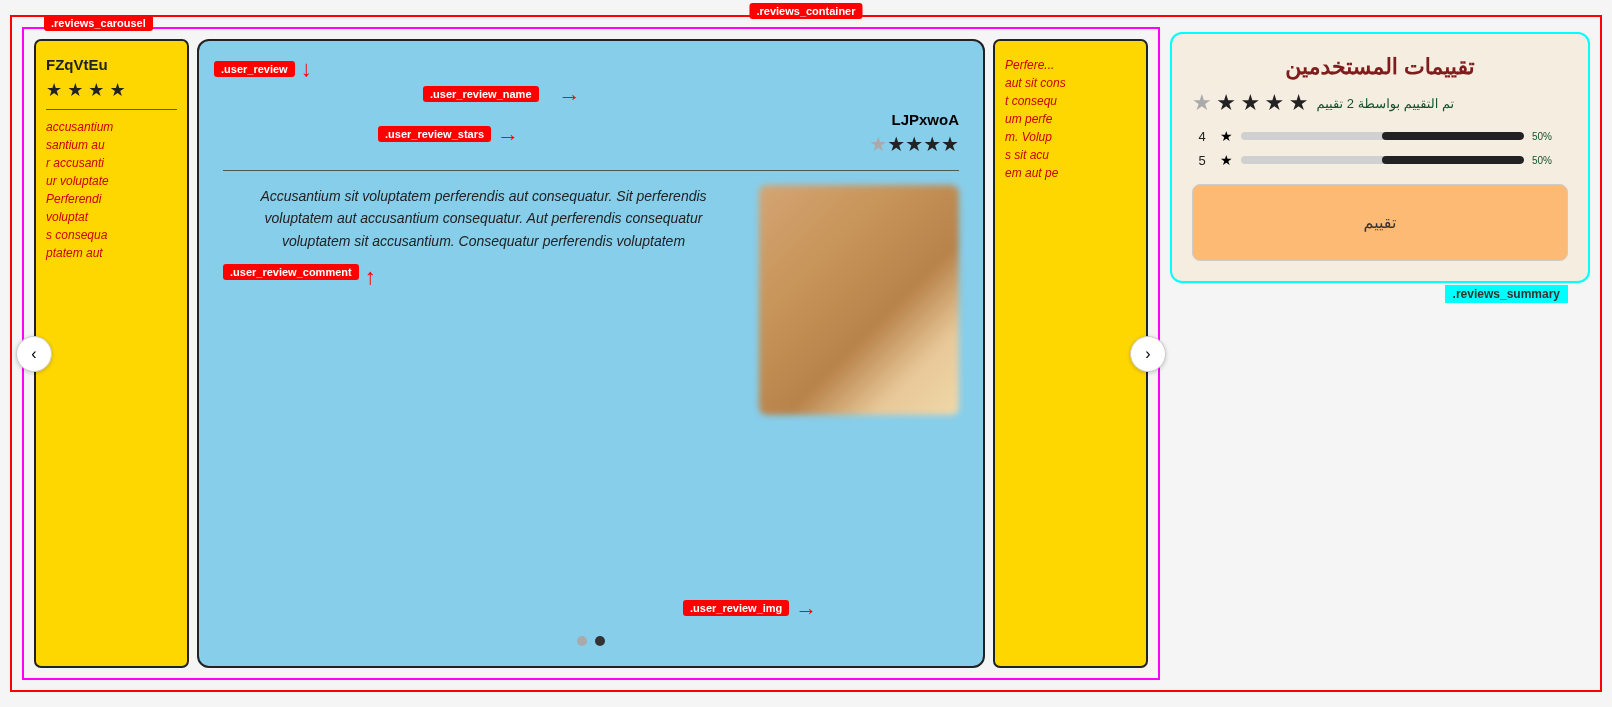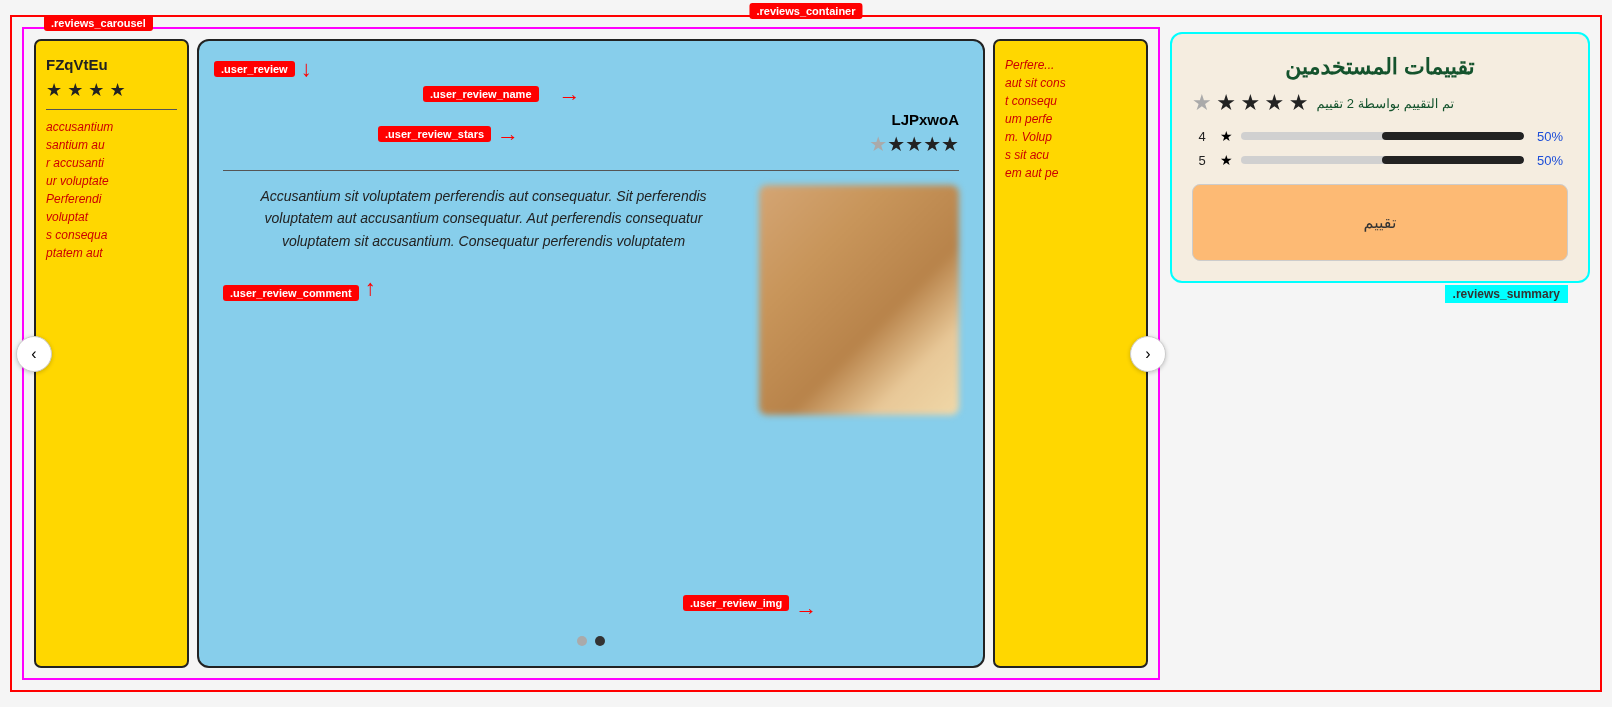--- a/index.html
+++ b/index.html
@@ -223,21 +223,21 @@
       color: #333;
       font-size: 12px;
       font-weight: bold;
       padding: 2px 8px;
     }
 
     .summary-title {
       text-align: center;
       font-size: 22px;
       font-weight: bold;
-      color: #14532d;
+      color: #7f1d1d;
       margin-bottom: 10px;
       direction: rtl;
     }
 
     .summary-overall {
       display: flex;
       justify-content: flex-end;
       align-items: center;
       gap: 8px;
       margin-bottom: 4px;
@@ -256,24 +256,24 @@
 
     .bar-row {
       display: flex;
       align-items: center;
       gap: 8px;
       margin-bottom: 8px;
       direction: rtl;
     }
 
     .bar-percent {
-      font-size: 13px;
-      color: #1d4ed8;
+      font-size: 10px;
+      color: #14532d;
       width: 36px;
-      text-align: center;
+      text-align: left;
     }
 
     .bar-track {
       flex: 1;
       height: 8px;
       background: #d0d0d0;
       border-radius: 4px;
       overflow: hidden;
     }
 
@@ -380,33 +380,33 @@
               <span style="color:#222;font-size:20px;">★</span>
               <span style="color:#222;font-size:20px;">★</span>
               <span style="color:#222;font-size:20px;">★</span>
               <span style="color:#222;font-size:20px;">★</span>
             </div>
           </div>
 
           <hr class="review-divider">
 
           <div style="display:flex;gap:15px;flex:1;position:relative;">
-            <div style="flex:1;display:flex;flex-direction:column;gap:13px;">
+            <div style="flex:1;display:flex;flex-direction:column;gap:2px;">
               <p class="review-text">Accusantium sit voluptatem perferendis aut consequatur. Sit perferendis voluptatem aut accusantium consequatur. Aut perferendis consequatur voluptatem sit accusantium. Consequatur perferendis voluptatem</p>
 
-              <div style="display:flex;align-items:flex-end;gap:6px;margin-top:10px;">
+              <div style="display:flex;align-items:flex-start;gap:6px;margin-top:10px;">
                 <span class="annotation-label" style="position:static;">.user_review_comment</span>
                 <span style="color:red;font-size:22px;">↑</span>
               </div>
             </div>
 
             <div style="position:relative;">
               <div class="review-img-area"></div>
 
-              <div style="position:absolute;bottom:-5px;left:-120px;display:flex;align-items:flex-start;gap:6px;padding-left:44px;">
+              <div style="position:absolute;bottom:-5px;left:-120px;display:flex;align-items:center;gap:6px;padding-left:44px;">
                 <span class="annotation-label" style="position:static;">.user_review_img</span>
                 <span style="color:red;font-size:22px;">→</span>
               </div>
             </div>
           </div>
 
           <div class="carousel-dots">
             <div class="dot"></div>
             <div class="dot active"></div>
           </div>

